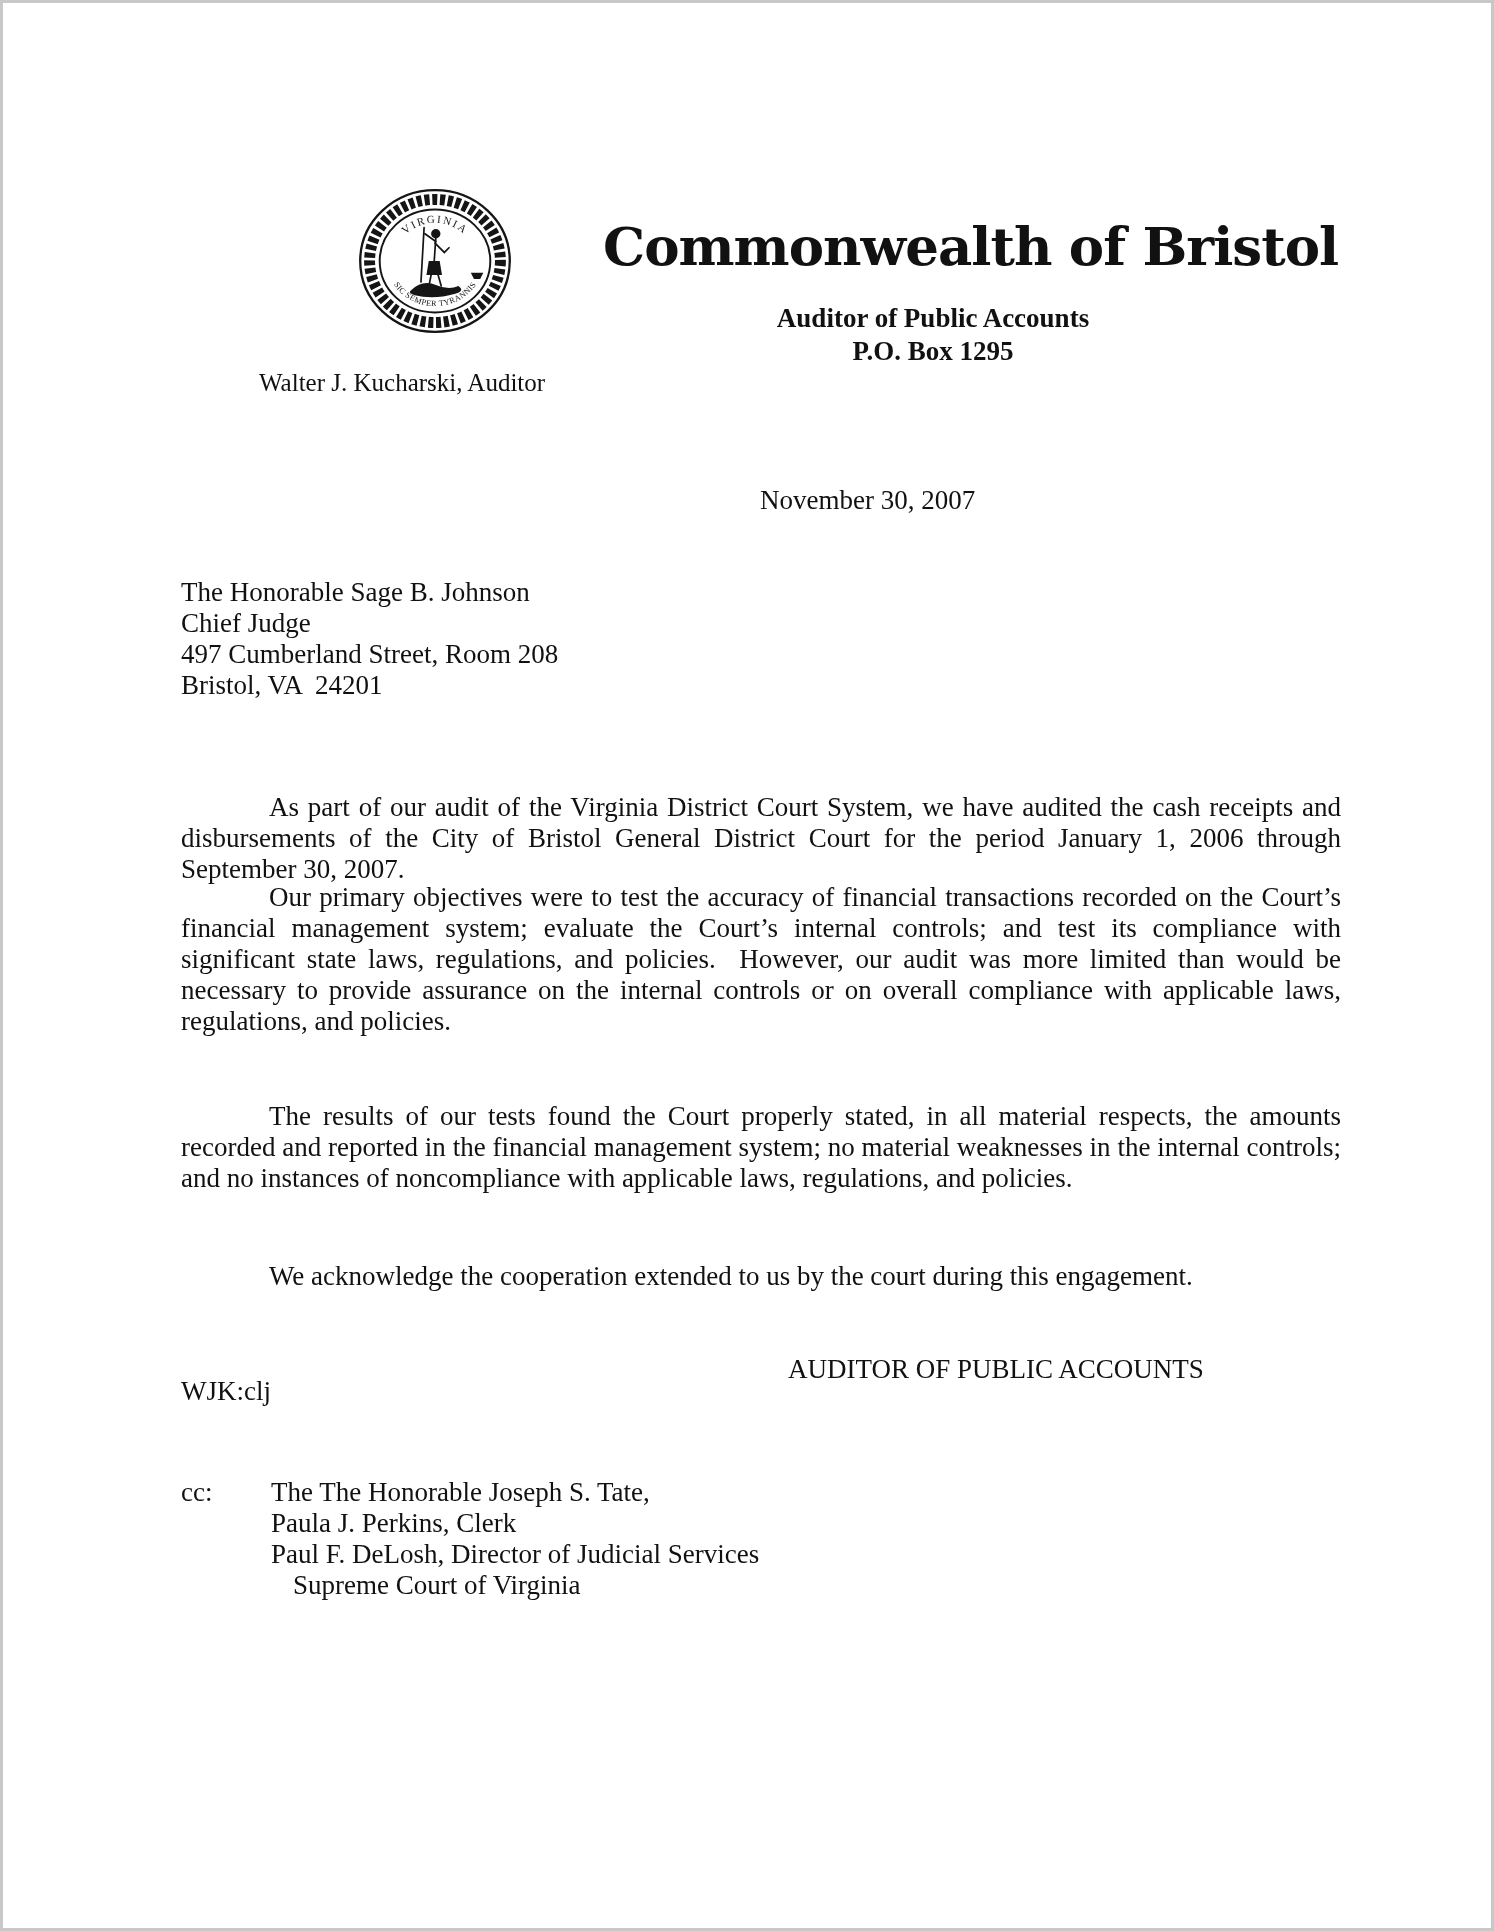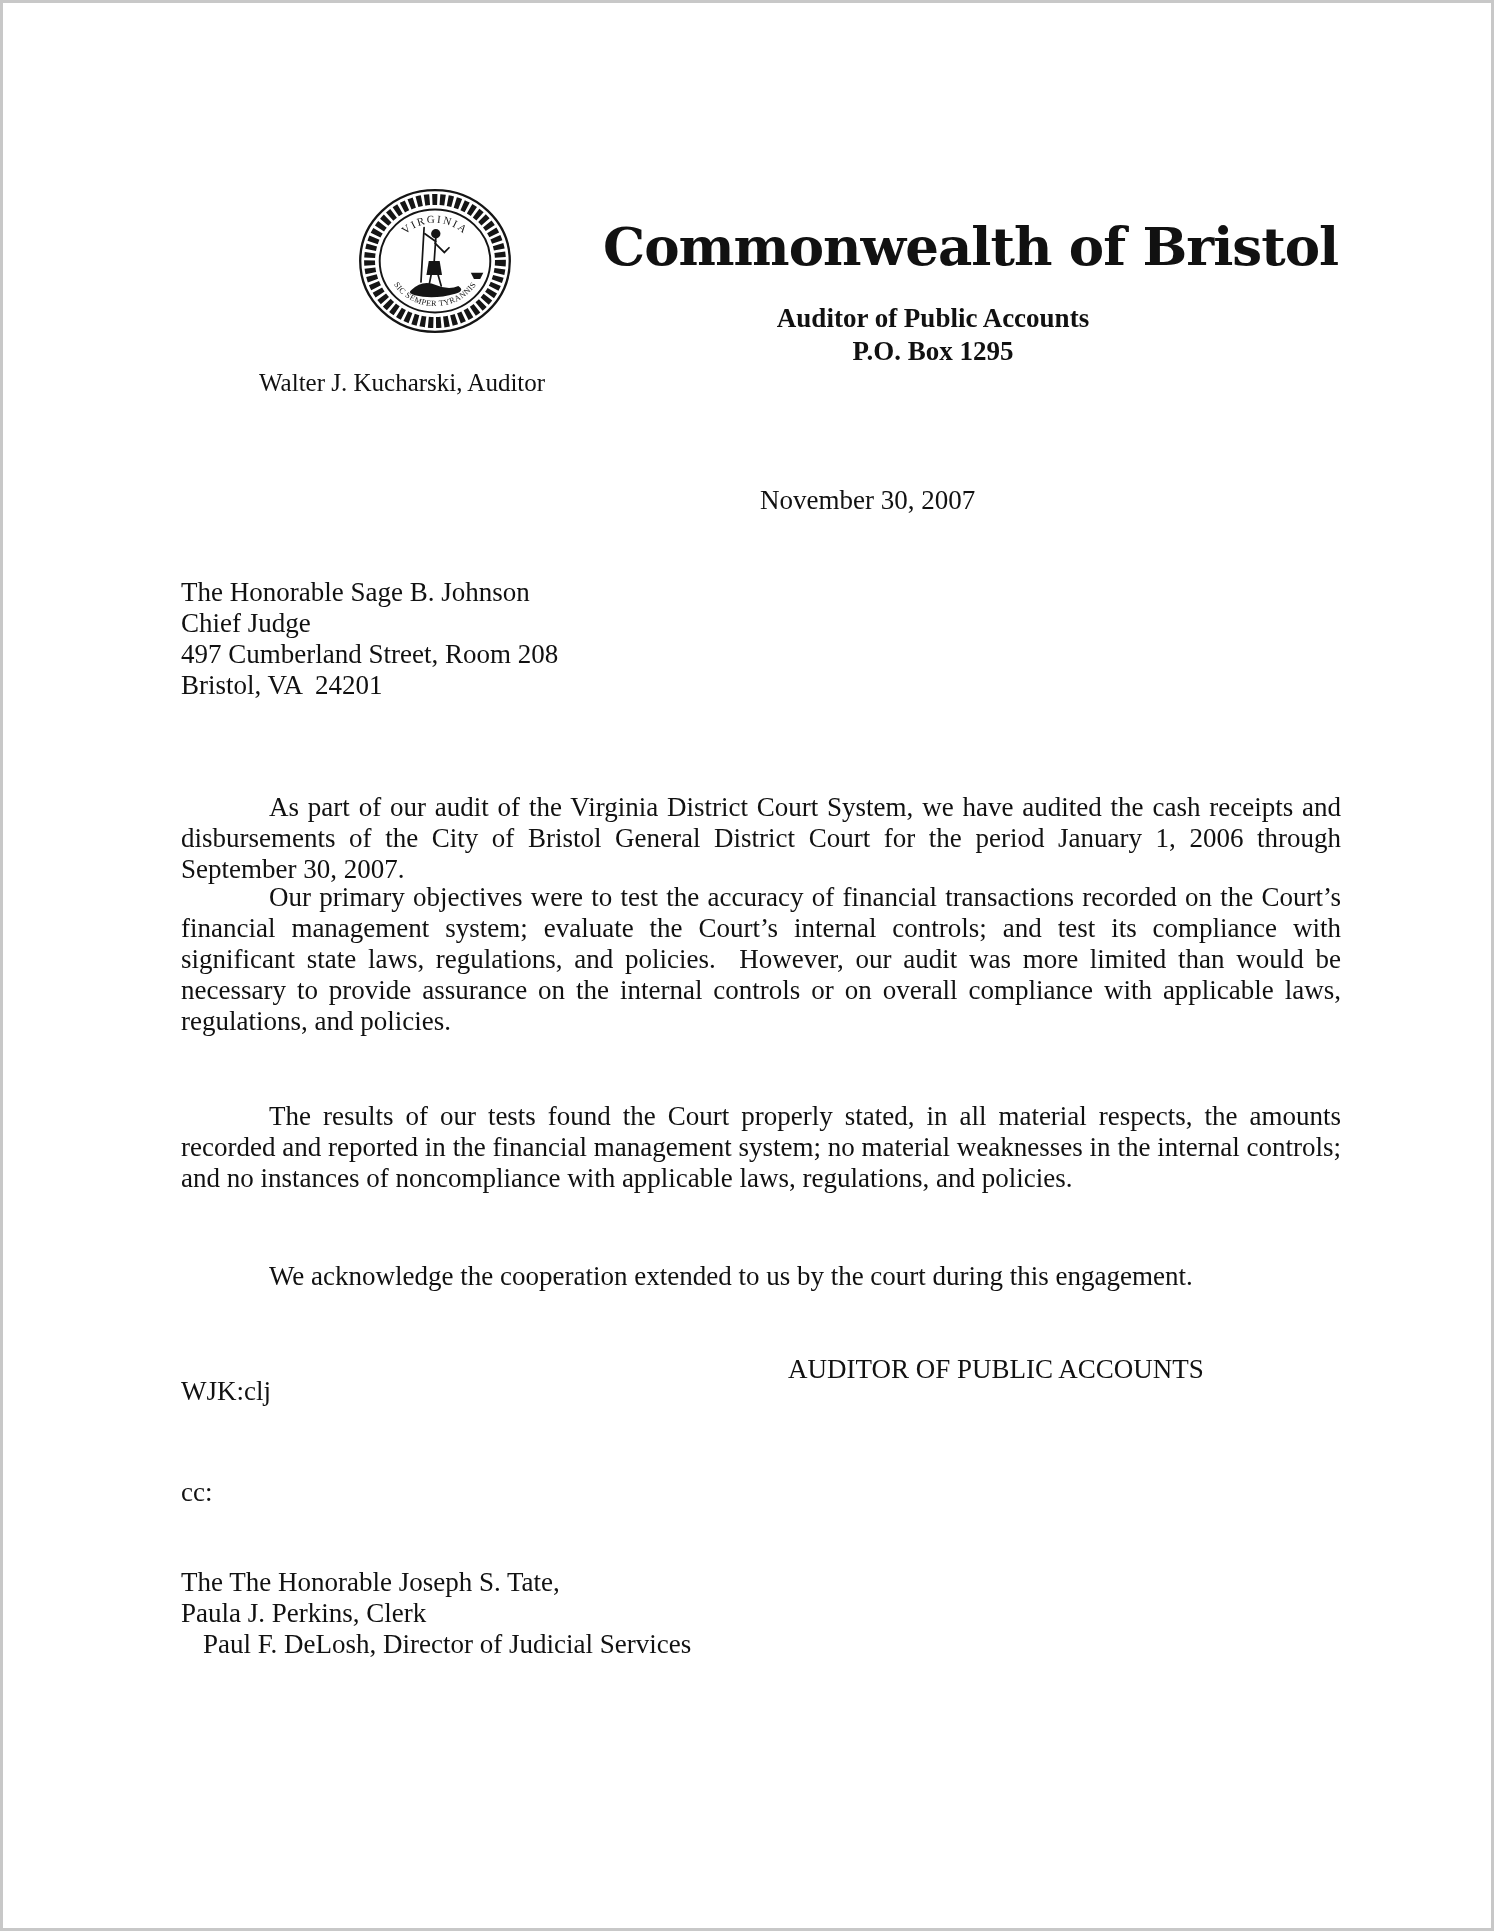--- a/index.html
+++ b/index.html
@@ -52,21 +52,21 @@
   .recipient { top: 574px; }
   .addr-line, .para { white-space: pre-wrap; }
   .para { text-align: justify; text-indent: 88px; }
   .para.no-justify { text-align: left; margin-top: 36px; }
   .p1 { top: 789px; }
   .p2 { top: 879px; }
   .p3 { top: 1098px; }
   .p4 { top: 1222px; }
   .closing-org { top: 1351px; left: 607px; width: 553px; white-space: nowrap; }
   .initials { top: 1373px; }
-  .cc-block { top: 1474px; display: flex; flex-direction: column; }
+  .cc-block { top: 1474px; display: flex; }
   .cc-label { width: 90px; flex: 0 0 90px; }
   .cc-lines { flex: 1; }
   .cc-lines .cc-line:last-child { padding-left: 22px; }
 </style>
 </head>
 <body>
 
 <div class="page">
 
   <svg class="seal" viewBox="0 0 200 190" aria-hidden="true">
@@ -124,17 +124,18 @@
     <div class="block closing-org">AUDITOR OF PUBLIC ACCOUNTS</div>
 
     <div class="block initials">WJK:clj</div>
 
     <div class="block cc-block">
       <div class="cc-label">cc:</div>
       <div class="cc-lines">
         <div class="cc-line">The The Honorable Joseph S. Tate,</div>
         <div class="cc-line">Paula J. Perkins, Clerk</div>
         <div class="cc-line">Paul F. DeLosh, Director of Judicial Services</div>
+        <div class="cc-line">Supreme Court of Virginia</div>
       </div>
     </div>
 
   </div>
 </div>
 
 </body></html>

